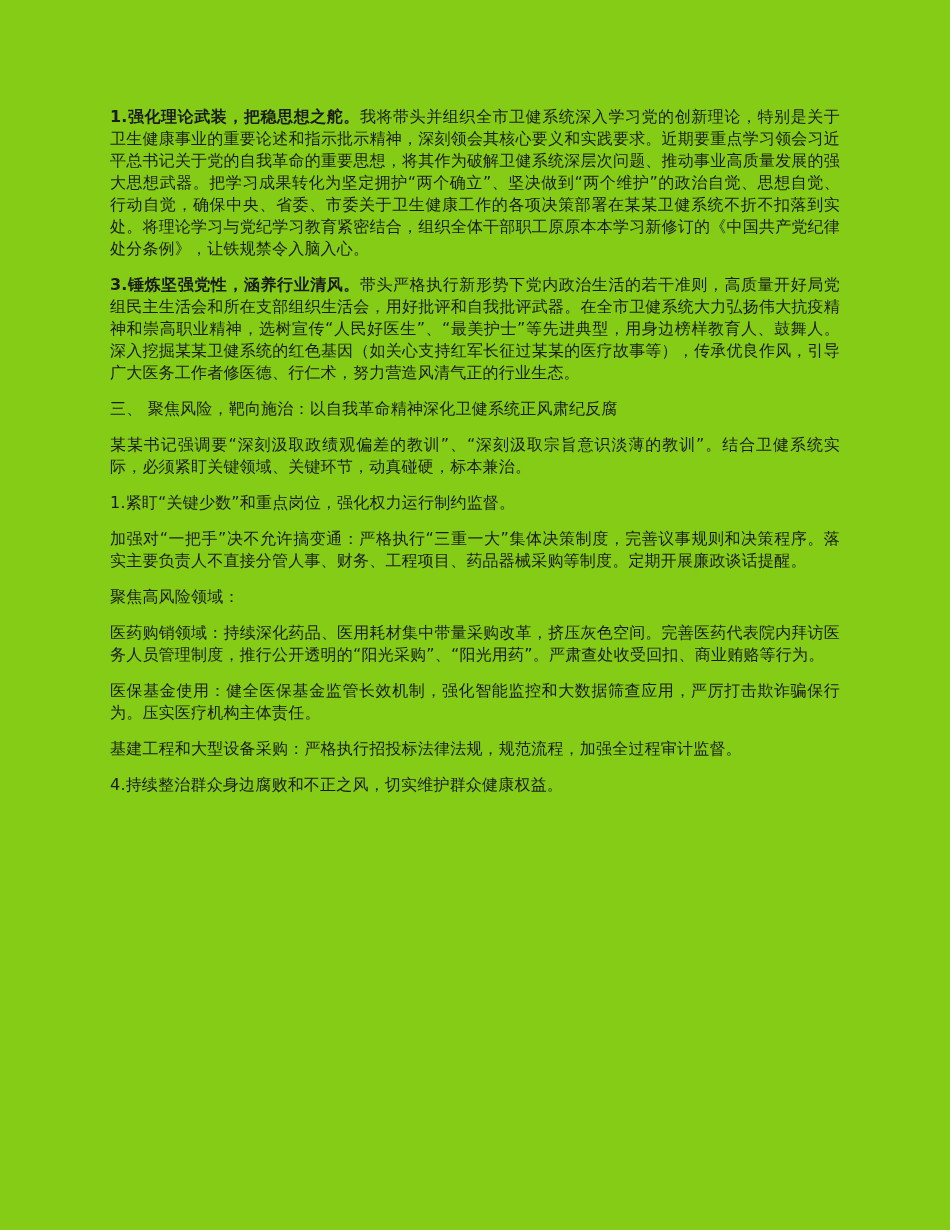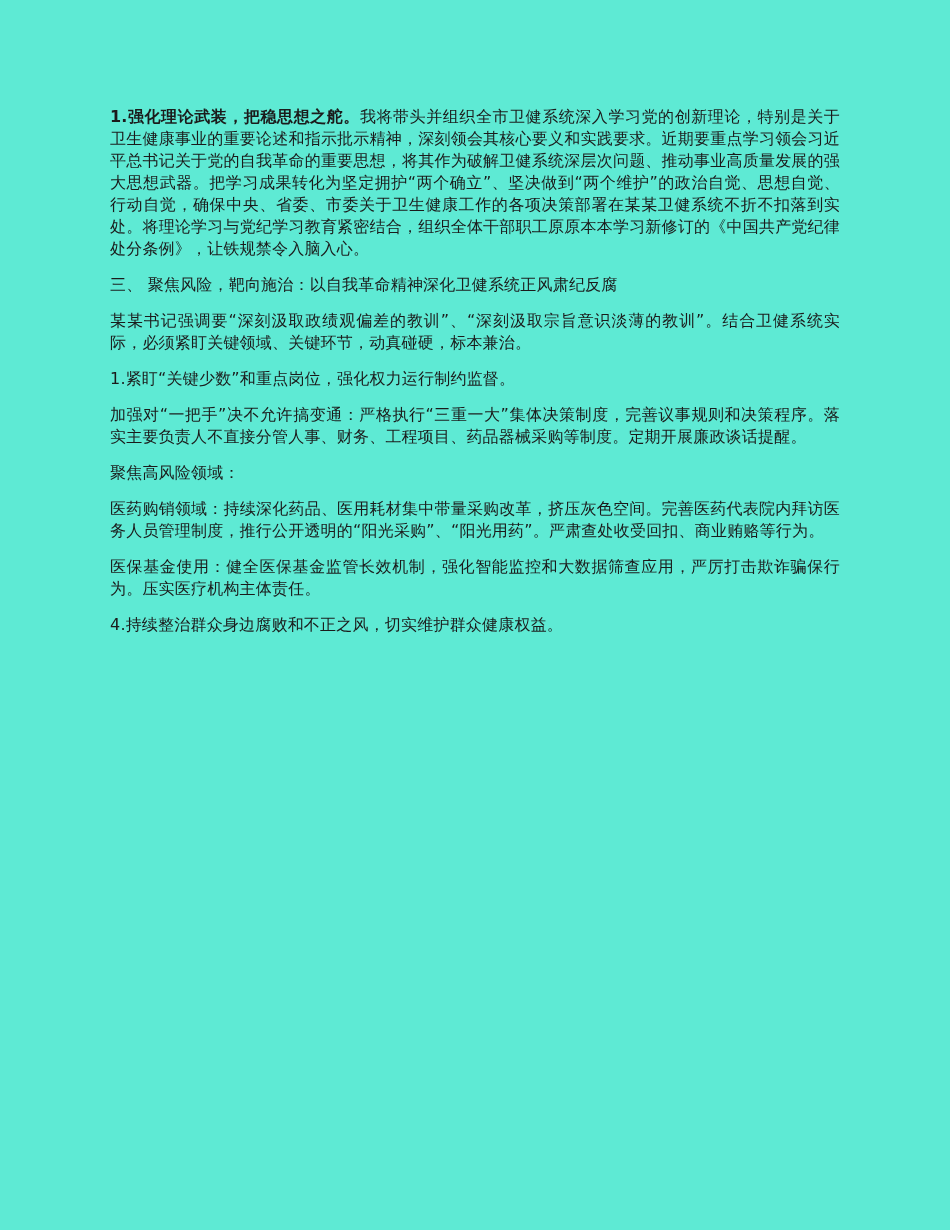--- a/index.html
+++ b/index.html
@@ -11,43 +11,45 @@
     width: 950px;
     height: 1230px;
     overflow: hidden;
     font-family: "DejaVu Sans", "Liberation Sans", sans-serif;
   }
   .page {
     box-sizing: border-box;
     width: 950px;
     height: 1230px;
     padding: 106px 110px 60px 110px;
-    background: #5eead4;
+    background: #84cc16;
   }
   .para {
     margin: 0 0 14px 0;
     font-size: 16px;
     line-height: 22px;
     color: #1b1b1b;
     text-align: justify;
     letter-spacing: 0.2px;
     word-break: break-all;
   }
   .para .lead {
     font-weight: 700;
   }
 </style>
 </head>
 <body>
 
 <div class="page">
   <div id="document-content">
       <p class="para"><span class="lead">1.强化理论武装，把稳思想之舵。</span><span>我将带头并组织全市卫健系统深入学习党的创新理论，特别是关于卫生健康事业的重要论述和指示批示精神，深刻领会其核心要义和实践要求。近期要重点学习领会习近平总书记关于党的自我革命的重要思想，将其作为破解卫健系统深层次问题、推动事业高质量发展的强大思想武器。把学习成果转化为坚定拥护“两个确立”、坚决做到“两个维护”的政治自觉、思想自觉、行动自觉，确保中央、省委、市委关于卫生健康工作的各项决策部署在某某卫健系统不折不扣落到实处。将理论学习与党纪学习教育紧密结合，组织全体干部职工原原本本学习新修订的《中国共产党纪律处分条例》，让铁规禁令入脑入心。</span></p>
+      <p class="para"><span class="lead">3.锤炼坚强党性，涵养行业清风。</span><span>带头严格执行新形势下党内政治生活的若干准则，高质量开好局党组民主生活会和所在支部组织生活会，用好批评和自我批评武器。在全市卫健系统大力弘扬伟大抗疫精神和崇高职业精神，选树宣传“人民好医生”、“最美护士”等先进典型，用身边榜样教育人、鼓舞人。深入挖掘某某卫健系统的红色基因（如关心支持红军长征过某某的医疗故事等），传承优良作风，引导广大医务工作者修医德、行仁术，努力营造风清气正的行业生态。</span></p>
       <p class="para"><span>三、 聚焦风险，靶向施治：以自我革命精神深化卫健系统正风肃纪反腐</span></p>
       <p class="para"><span>某某书记强调要“深刻汲取政绩观偏差的教训”、“深刻汲取宗旨意识淡薄的教训”。结合卫健系统实际，必须紧盯关键领域、关键环节，动真碰硬，标本兼治。</span></p>
       <p class="para"><span>1.紧盯“关键少数”和重点岗位，强化权力运行制约监督。</span></p>
       <p class="para"><span>加强对“一把手”决不允许搞变通：严格执行“三重一大”集体决策制度，完善议事规则和决策程序。落实主要负责人不直接分管人事、财务、工程项目、药品器械采购等制度。定期开展廉政谈话提醒。</span></p>
       <p class="para"><span>聚焦高风险领域：</span></p>
       <p class="para"><span>医药购销领域：持续深化药品、医用耗材集中带量采购改革，挤压灰色空间。完善医药代表院内拜访医务人员管理制度，推行公开透明的“阳光采购”、“阳光用药”。严肃查处收受回扣、商业贿赂等行为。</span></p>
       <p class="para"><span>医保基金使用：健全医保基金监管长效机制，强化智能监控和大数据筛查应用，严厉打击欺诈骗保行为。压实医疗机构主体责任。</span></p>
+      <p class="para"><span>基建工程和大型设备采购：严格执行招投标法律法规，规范流程，加强全过程审计监督。</span></p>
       <p class="para"><span>4.持续整治群众身边腐败和不正之风，切实维护群众健康权益。</span></p>
     </div>
 </div>
 
 </body></html>

